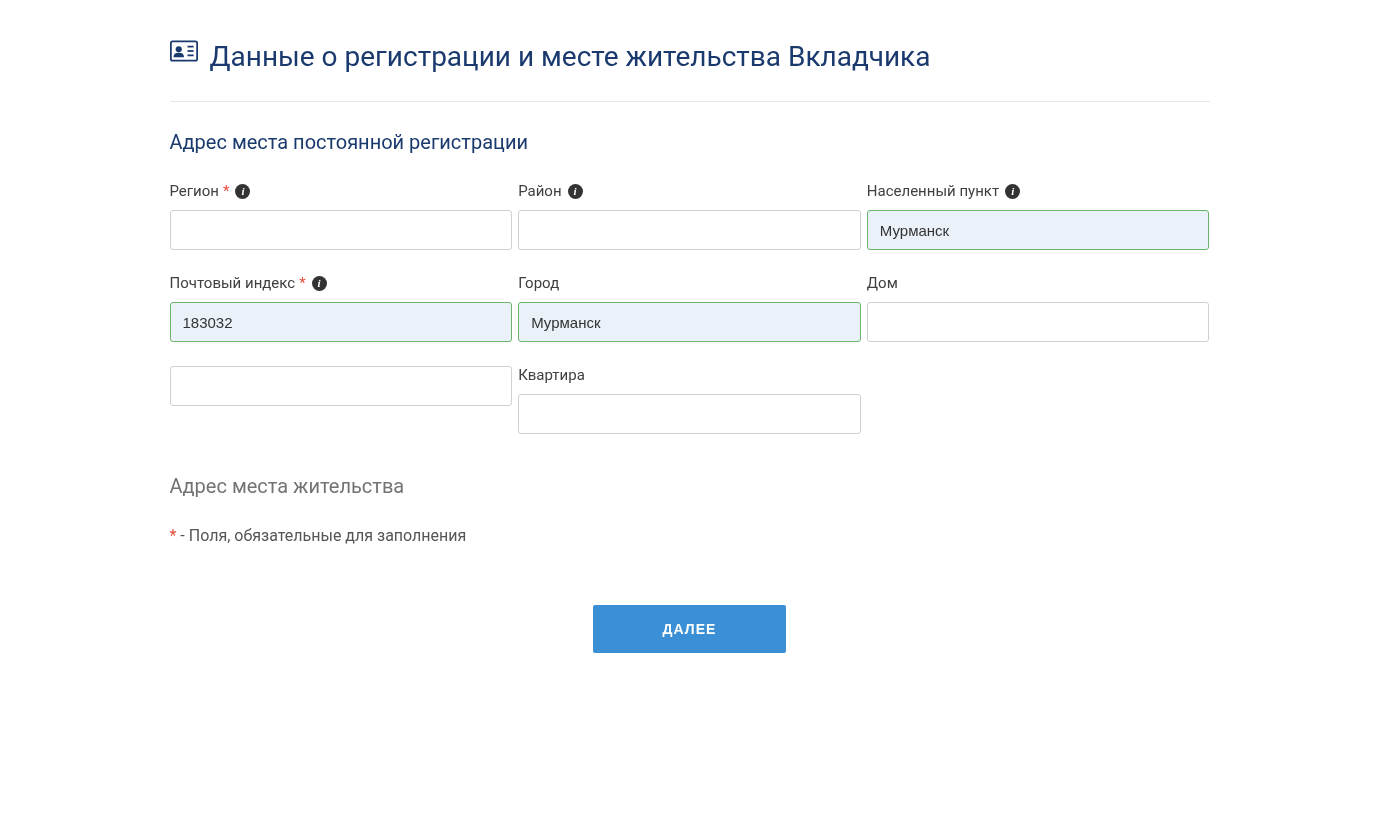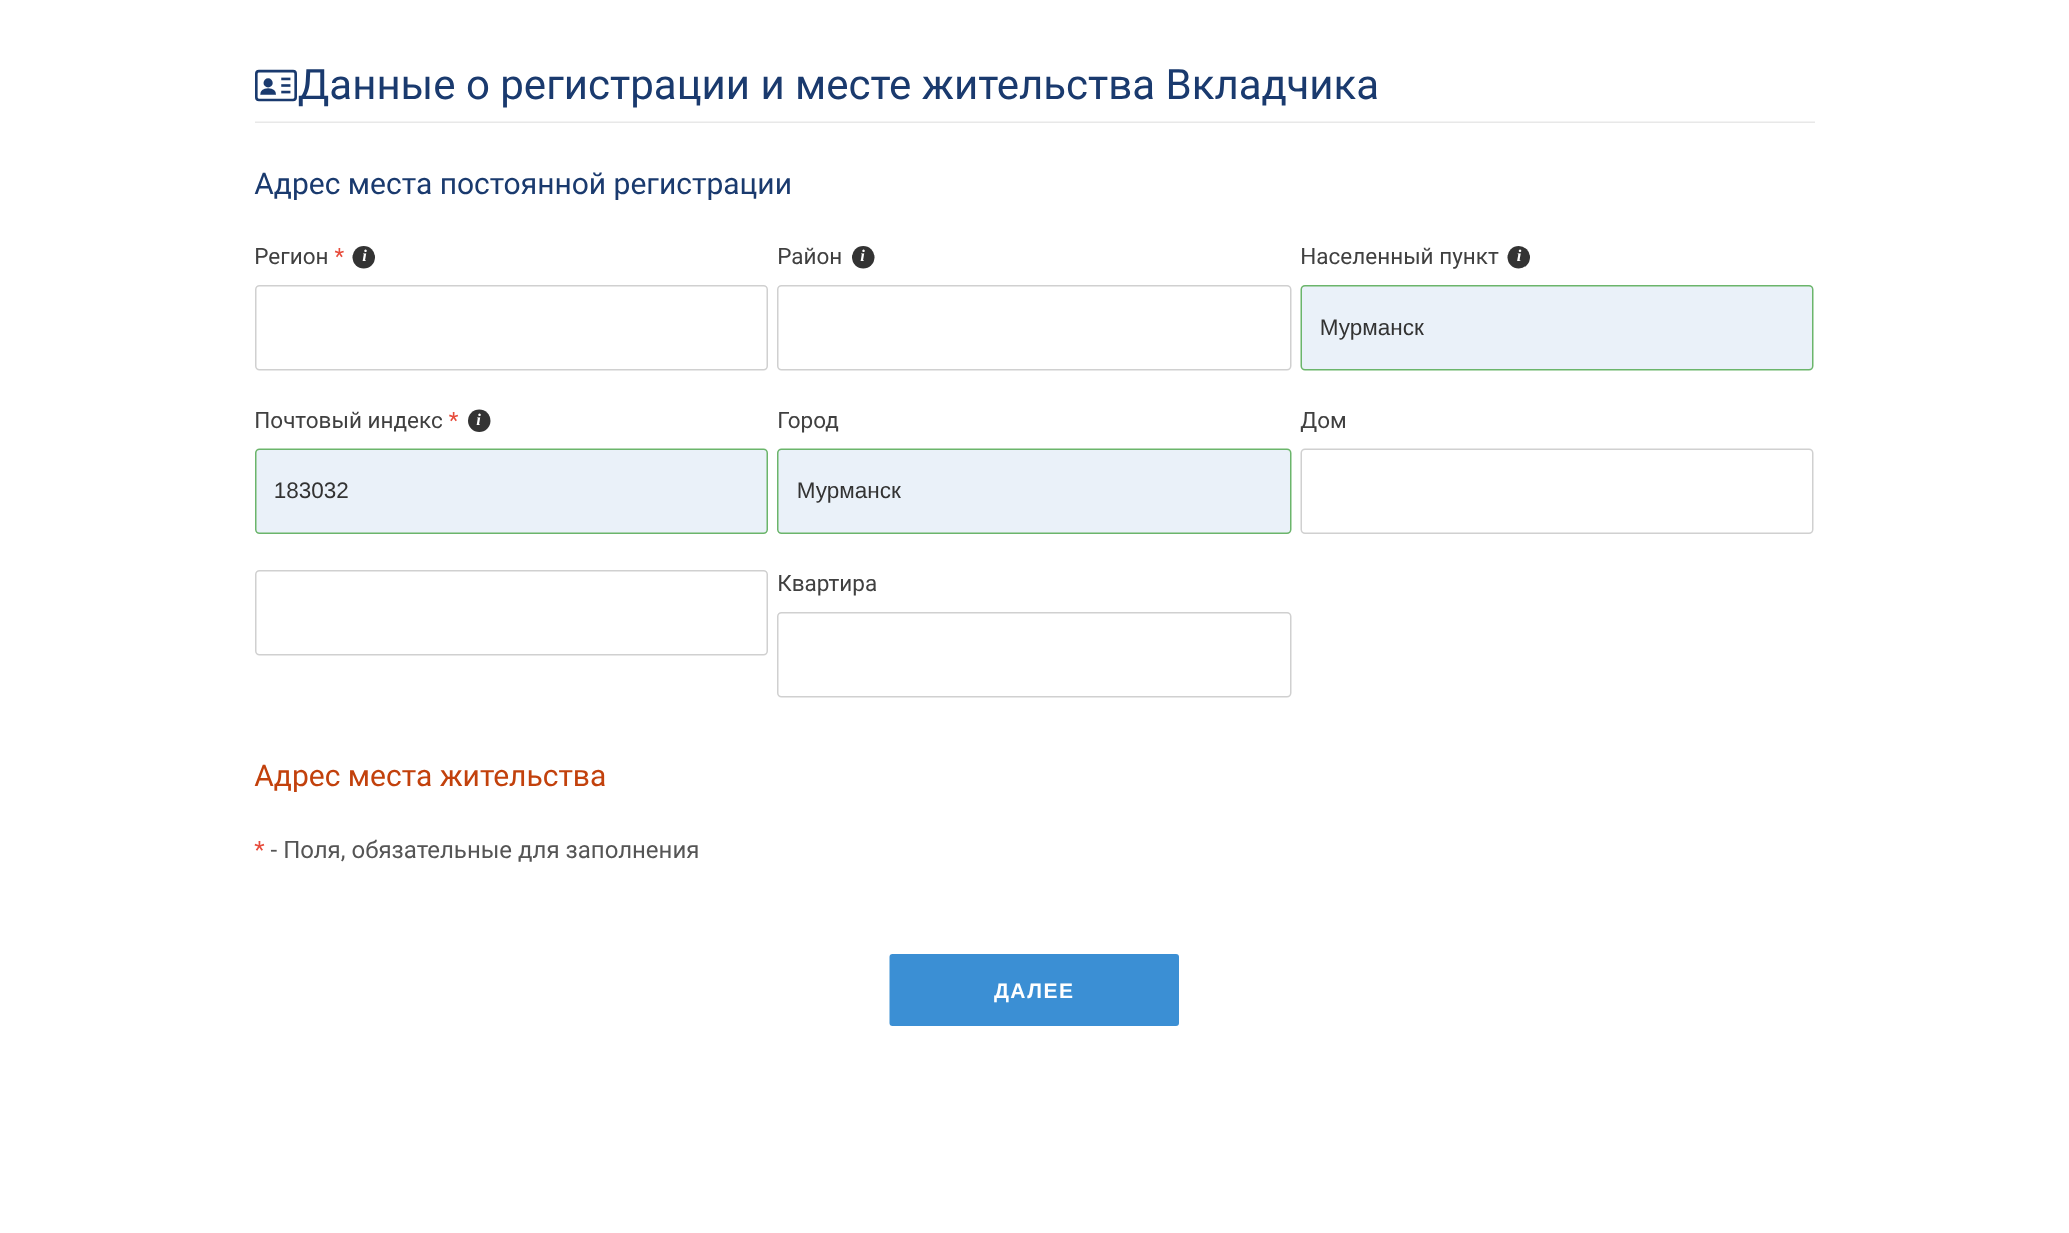--- a/index.html
+++ b/index.html
@@ -12,23 +12,22 @@
       background: #fff;
       color: #333;
     }
     .container {
       max-width: 1080px;
       margin: 0 auto;
       padding: 40px 20px;
     }
     .page-header {
       display: flex;
-      align-items: center;
-      gap: 1px;
-      margin-bottom: 8px;
+      gap: 12px;
+      margin-bottom: 28px;
     }
     .header-icon {
       width: 28px;
       height: 22px;
       flex-shrink: 0;
     }
     .page-title {
       font-size: 28px;
       font-weight: 400;
       color: #1a3a6e;
@@ -74,37 +73,37 @@
       background: #333;
       color: #fff;
       border-radius: 50%;
       font-size: 11px;
       font-weight: bold;
       font-style: italic;
       font-family: Georgia, serif;
       margin-left: 2px;
     }
     .text-input {
-      height: 57px;
+      height: 40px;
       border: 1px solid #d0d0d0;
       border-radius: 3px;
       padding: 0 12px;
       font-size: 15px;
       color: #333;
       background: #fff;
       outline: none;
     }
     .text-input.filled {
       background: #eaf1f9;
       border-color: #6bb56b;
     }
     .section-title-2 {
       font-size: 20px;
       font-weight: 400;
-      color: #c2410c;
+      color: #737373;
       margin-bottom: 28px;
     }
     .checkbox-row {
       display: flex;
       align-items: center;
       gap: 12px;
       margin-bottom: 40px;
       margin-left: 8px;
     }
     .check-icon {

